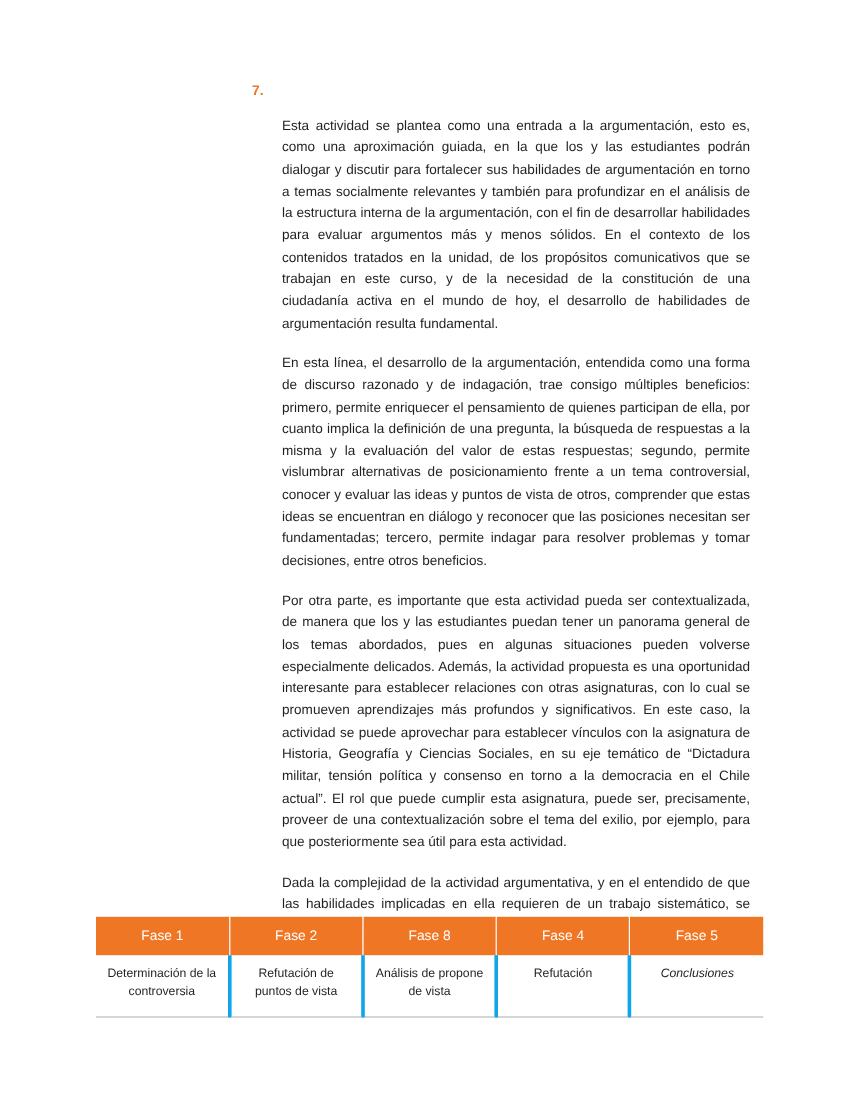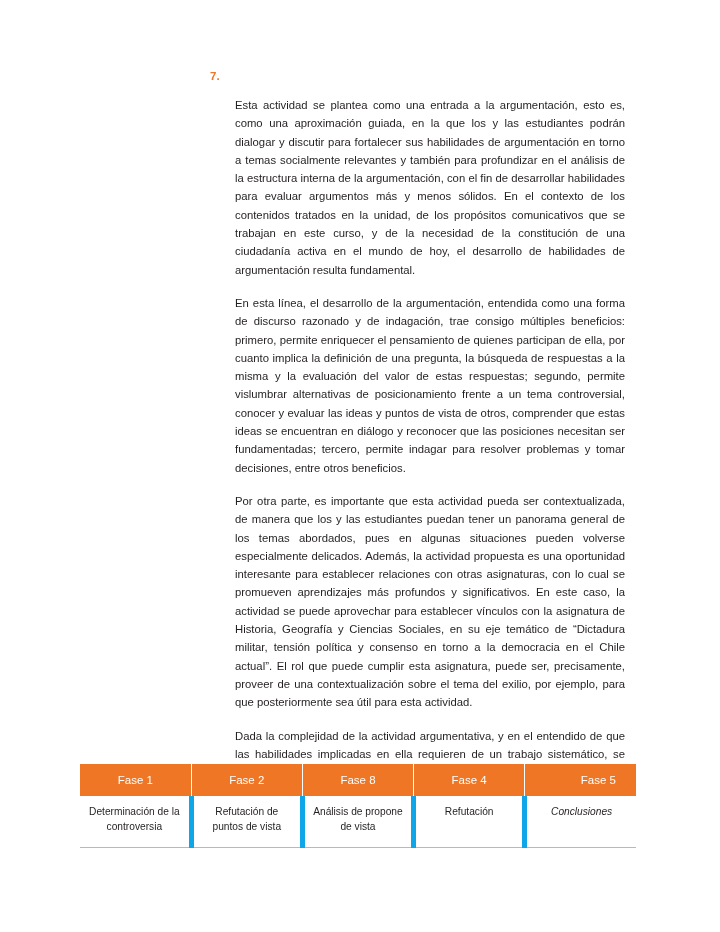--- a/index.html
+++ b/index.html
@@ -68,36 +68,35 @@
   table.phases {
     border-collapse: collapse;
     width: 556px;
     table-layout: fixed;
   }
   table.phases th {
     background: #ee7624;
     color: #ffffff;
     font-weight: normal;
     font-size: 11.5px;
-    padding: 8px 20px;
+    padding: 8px 4px;
     text-align: center;
     border-right: 1px solid #ffffff;
     height: 16px;
   }
   table.phases th:last-child {
     border-right: none;
-    text-align: right;
   }
   table.phases td {
     font-size: 10.2px;
     line-height: 1.45;
     text-align: center;
     padding: 9px 8px 12px 8px;
     vertical-align: top;
-    border-right: 5px solid #0ea5e9;
+    border-right: 3px solid #0ea5e9;
     border-bottom: 1px solid #b9b9b9;
     color: #231f20;
   }
   table.phases td:last-child {
     border-right: none;
     font-style: italic;
   }
 </style>
 </head>
 <body>

